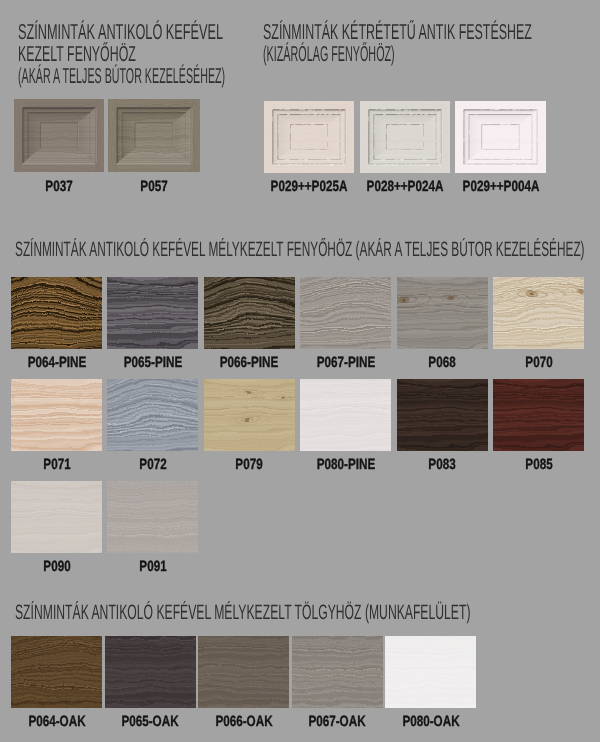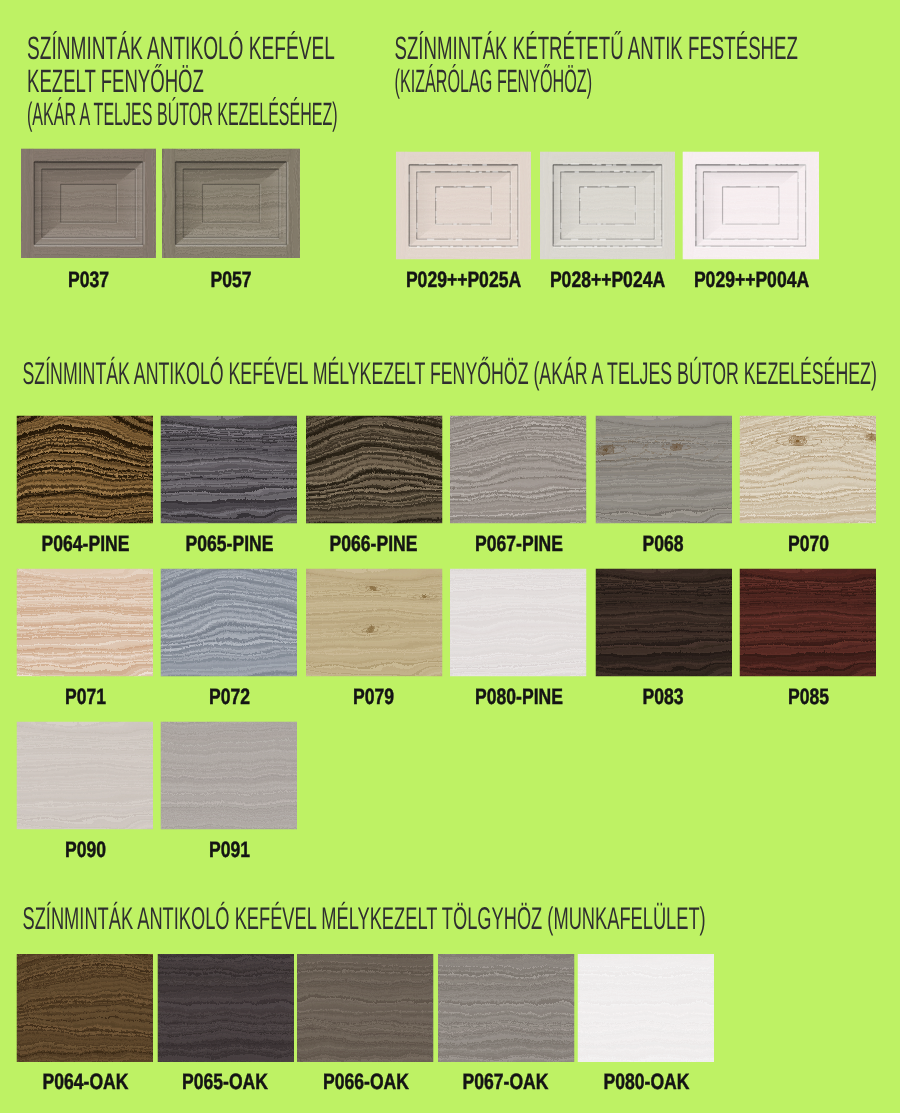--- a/index.html
+++ b/index.html
@@ -1,19 +1,19 @@
 <!DOCTYPE html>
 <html><head>
 <meta charset="utf-8">
 <title>Szinmintak</title>
 <style>
 html,body{margin:0;padding:0;background:#fff;}
 body{width:600px;height:742px;overflow:hidden;font-family:"Liberation Sans",sans-serif;
      -webkit-font-smoothing:antialiased;text-rendering:geometricPrecision;}
-.page{position:relative;width:600px;height:742px;background:#bef264;overflow:hidden;}
+.page{position:relative;width:600px;height:742px;background:#a3a3a3;overflow:hidden;}
 .defs{position:absolute;width:0;height:0;overflow:hidden;}
 .hd{position:absolute;color:#2f2f2f;font-weight:400;white-space:nowrap;}
 .hd .ln{position:absolute;left:0;display:block;transform-origin:0 0;line-height:1;}
 .tile{position:absolute;overflow:hidden;}
 .tile svg{display:block;width:100%;height:100%;}
 .cap{position:absolute;color:#141414;font-weight:700;white-space:nowrap;text-align:center;
      transform-origin:50% 0;line-height:1;-webkit-text-stroke:0.32px #141414;}
 </style>
 </head>
 <body>

